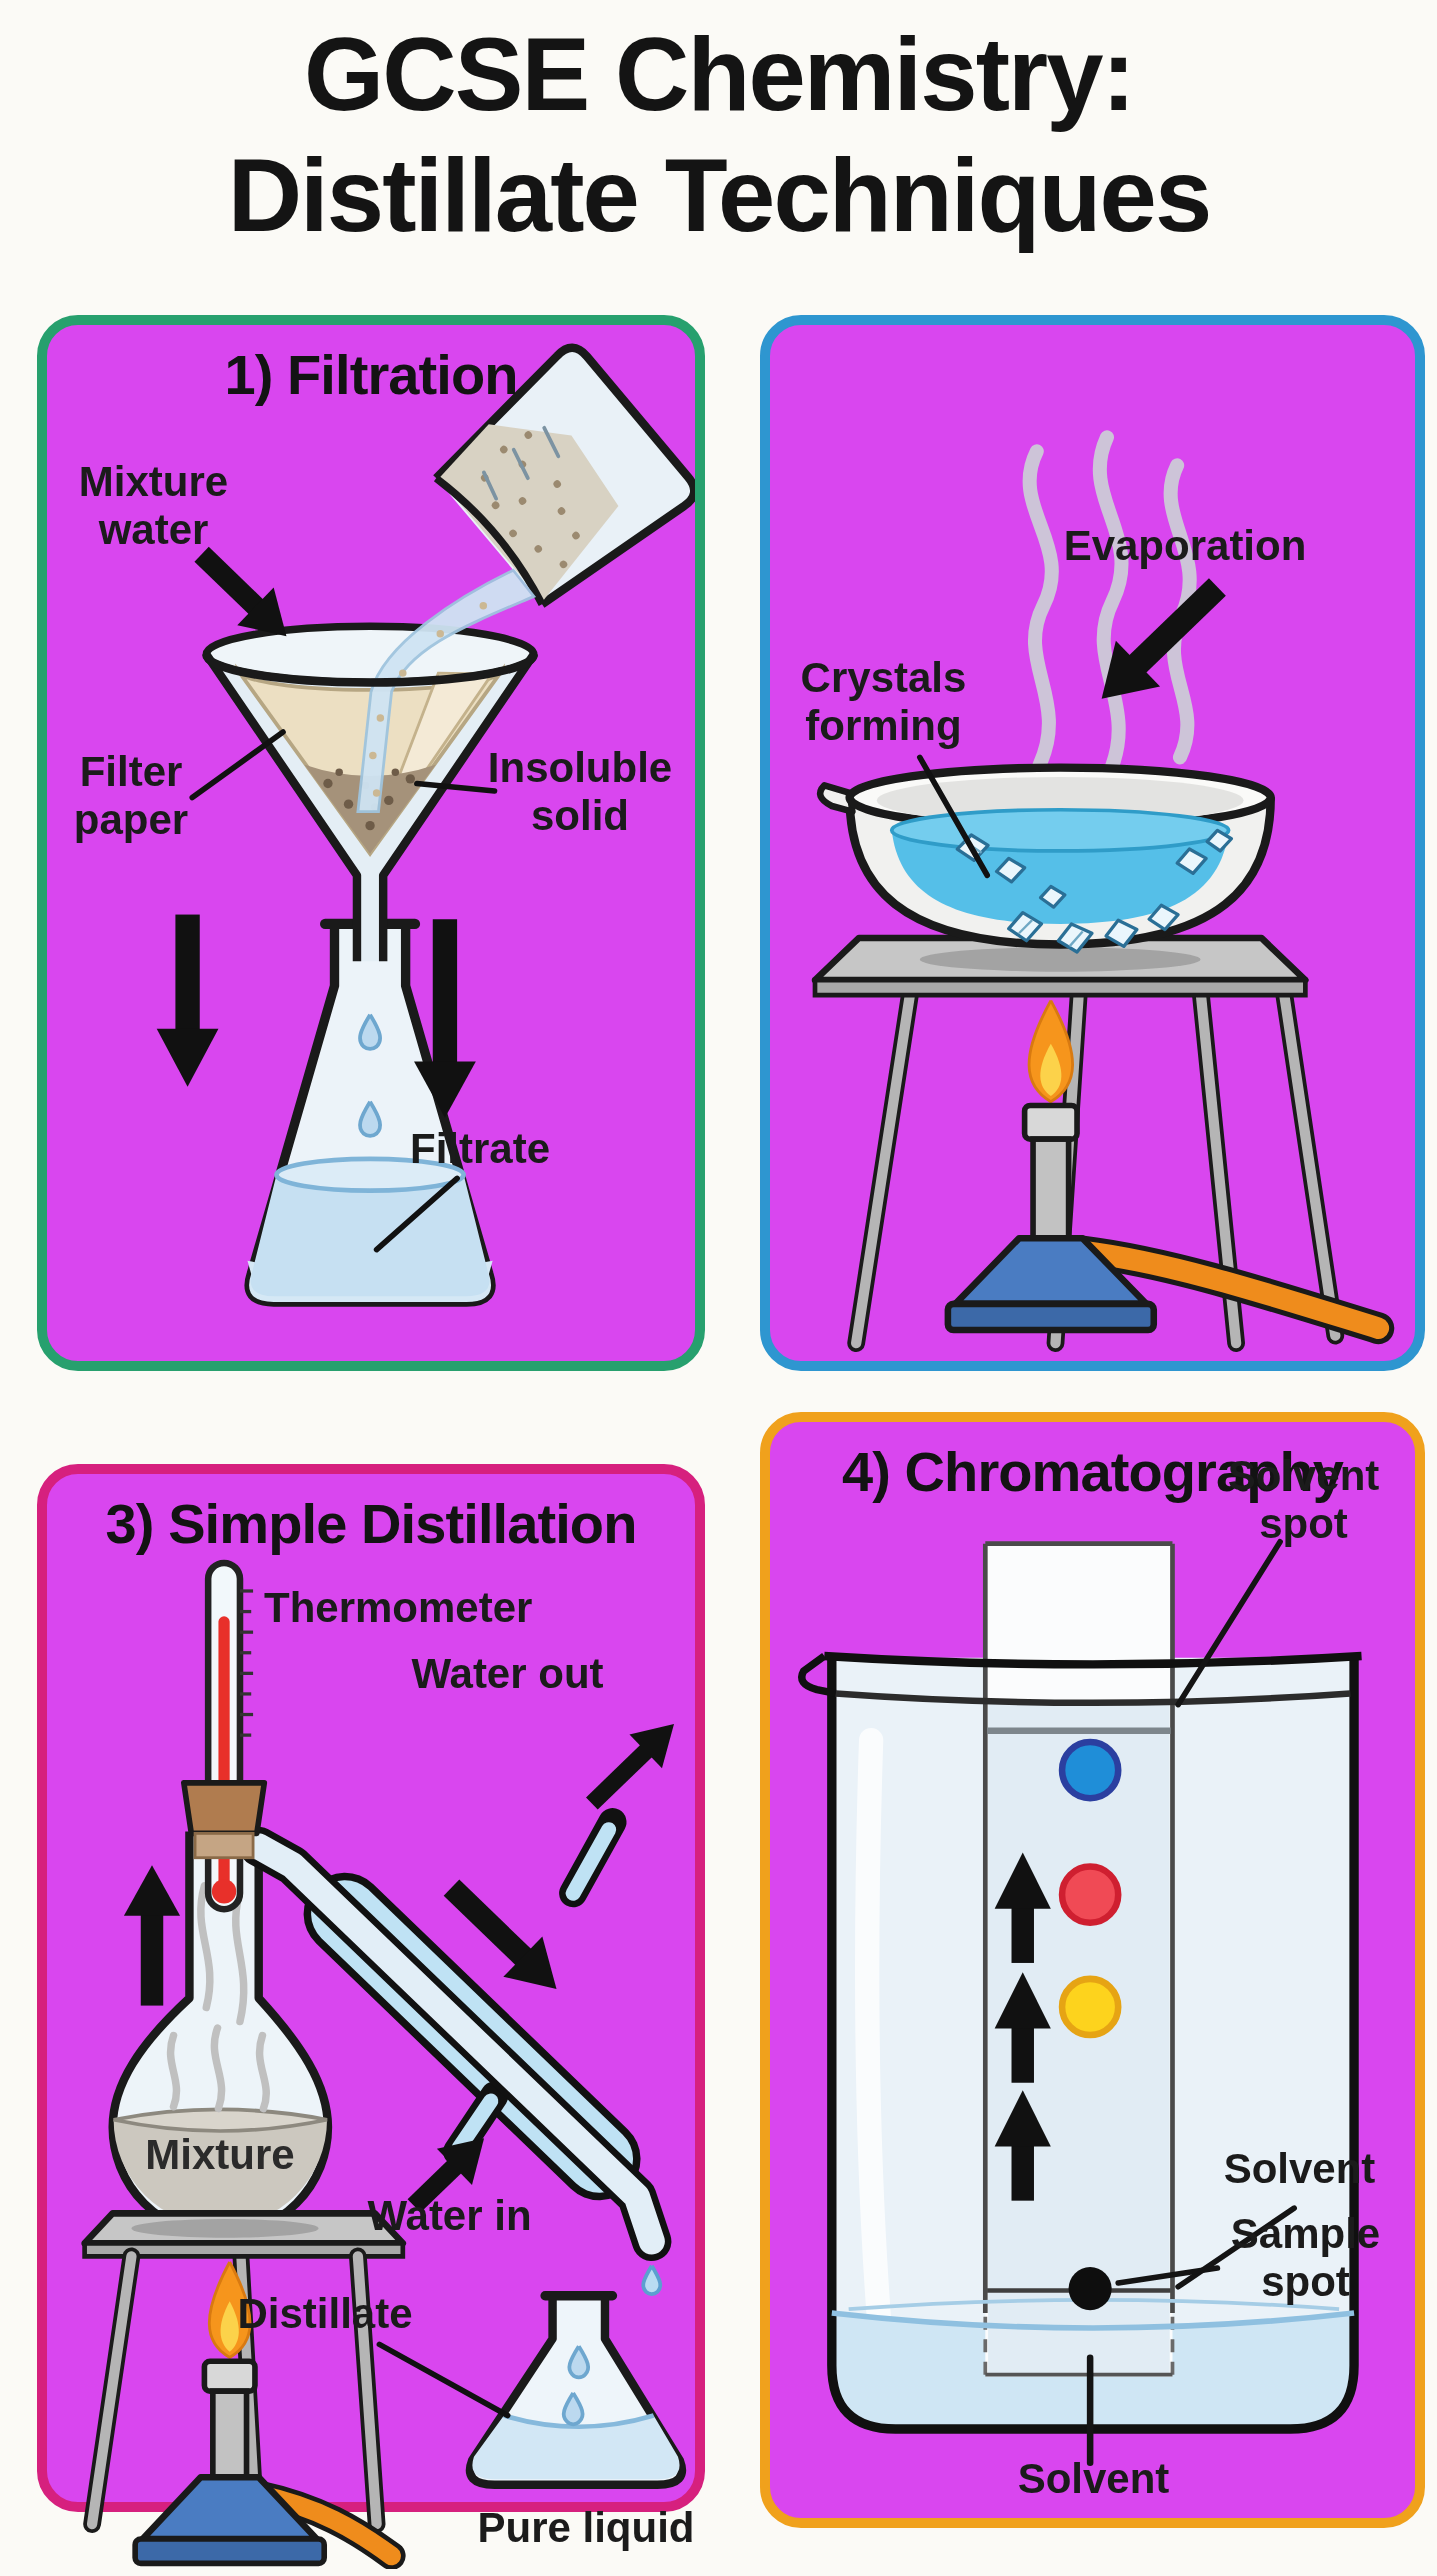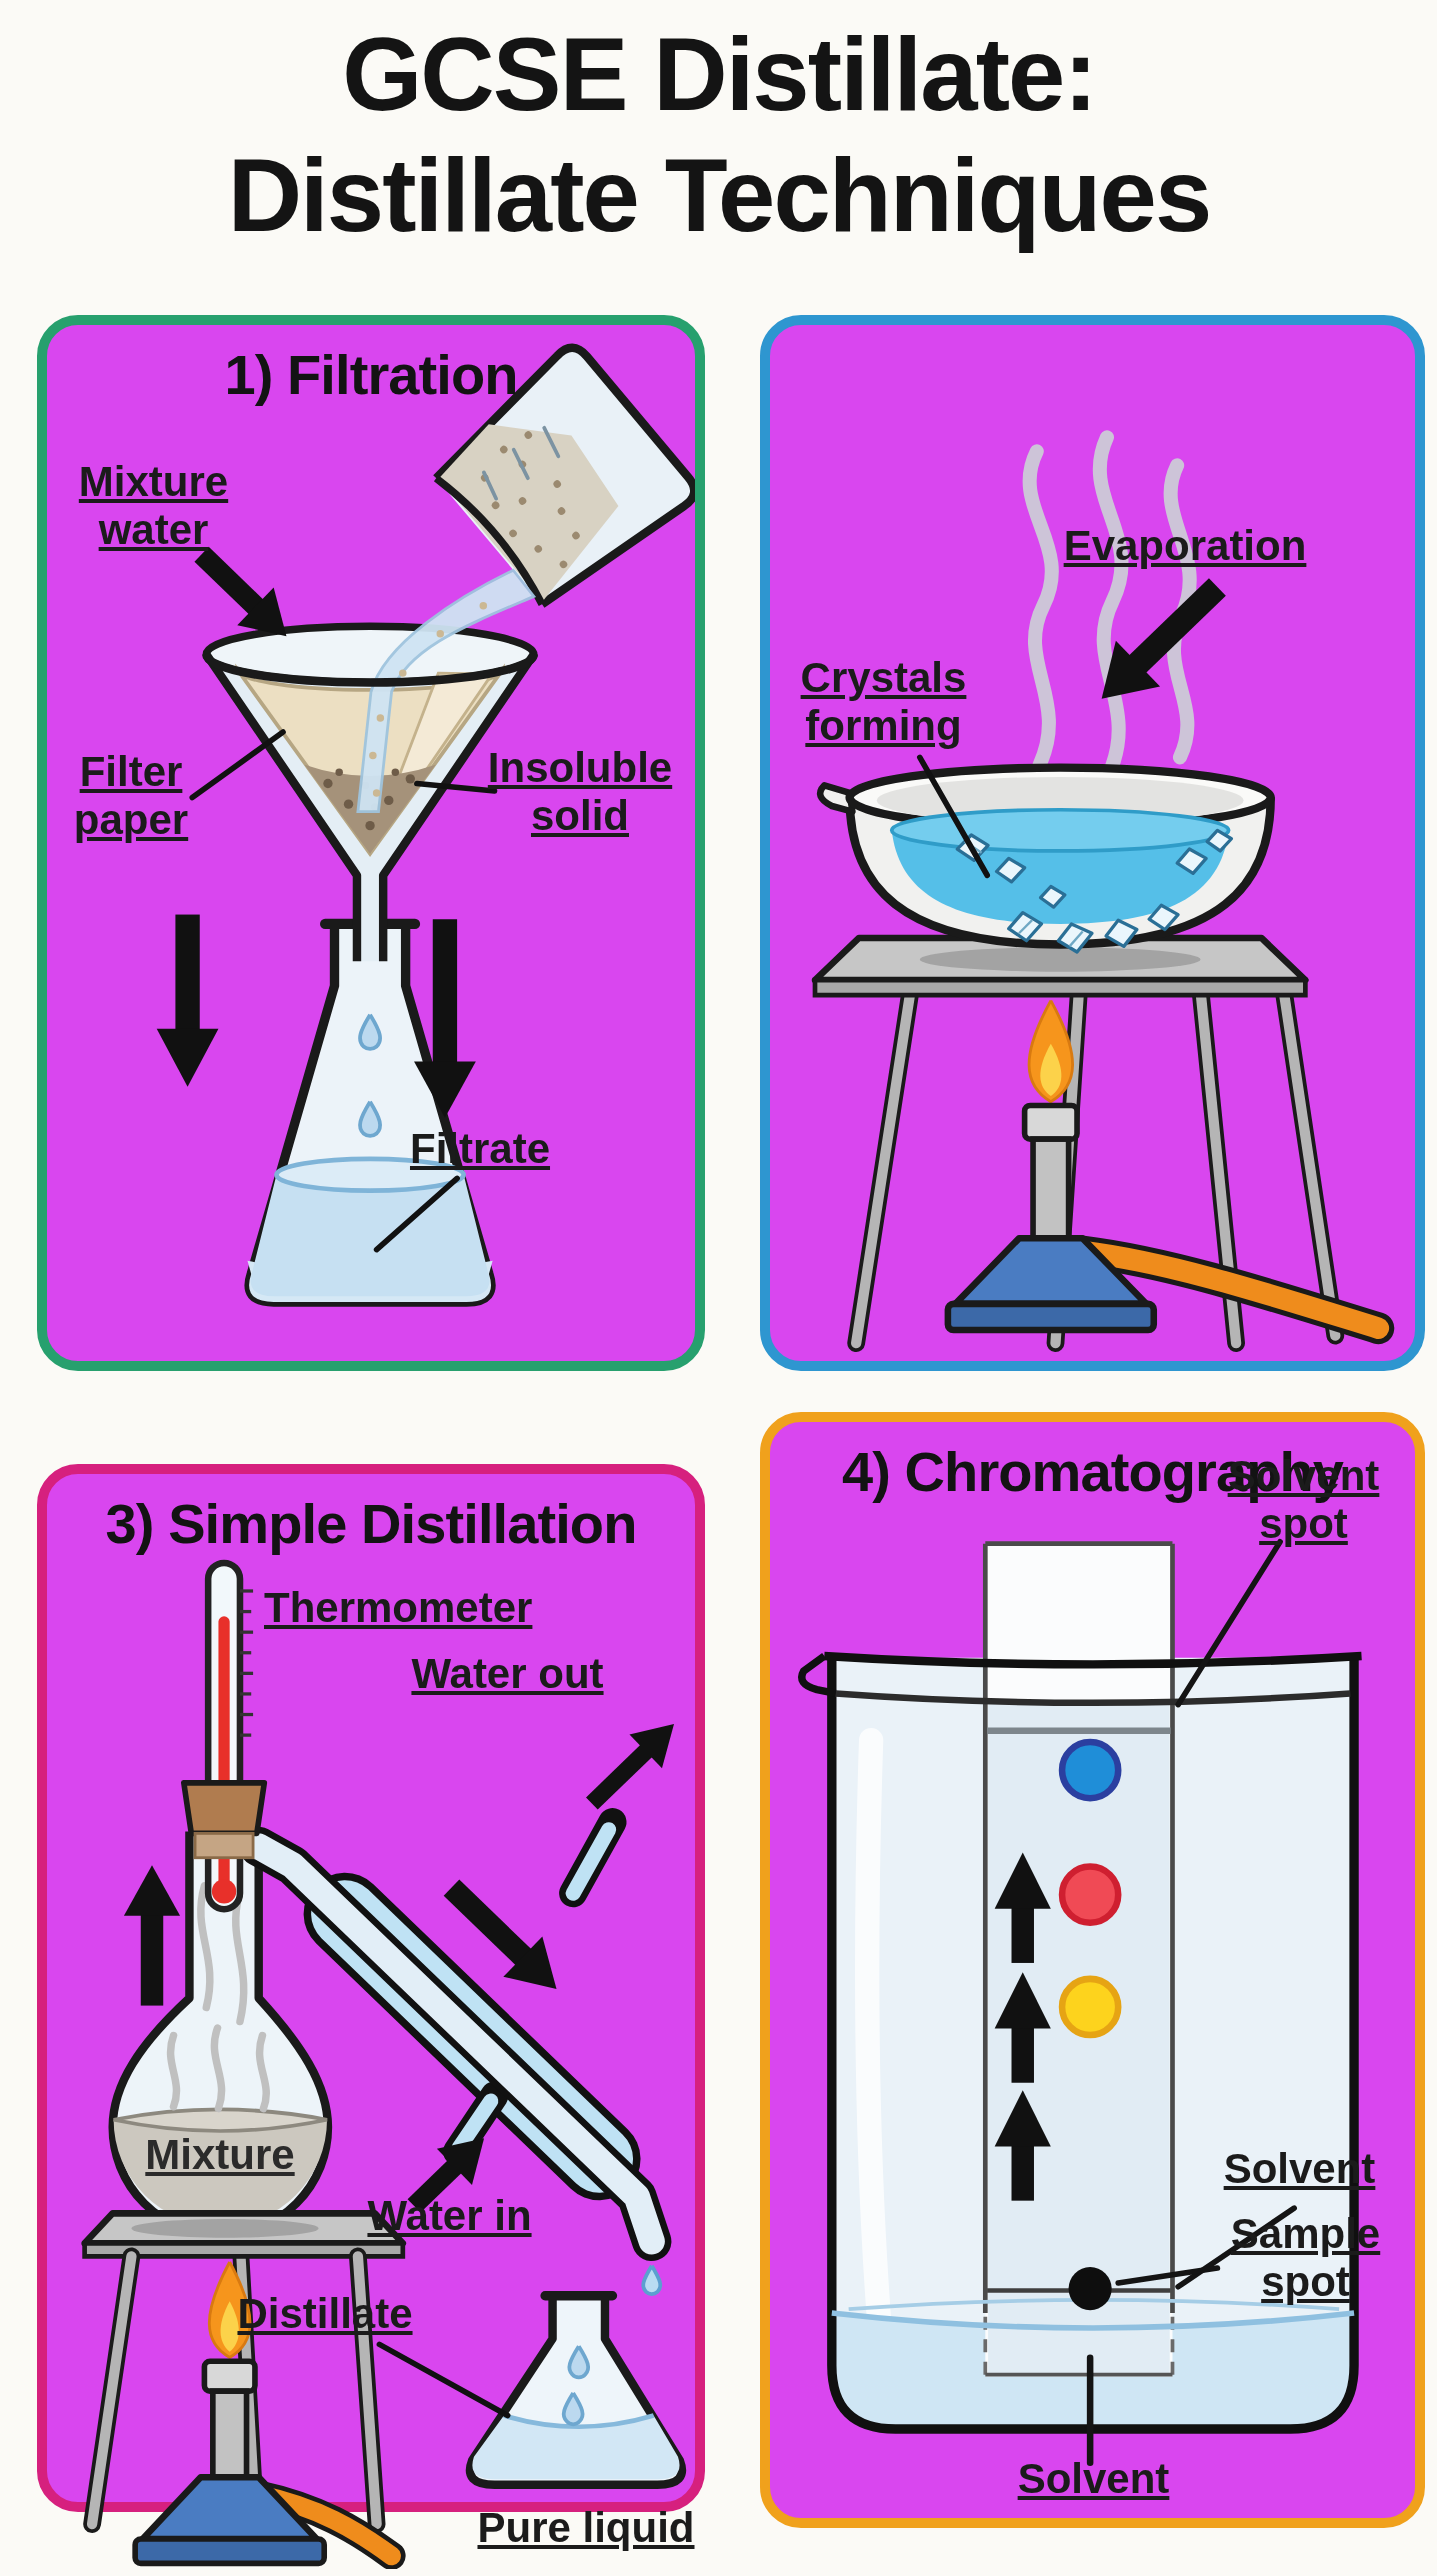--- a/index.html
+++ b/index.html
@@ -25,29 +25,29 @@
   #panel-crystallisation {left:760px; top:315px;  width:665px; height:1056px; border:10.3px solid #2e96d0;}
   #panel-distillation    {left:37px;  top:1464px; width:668px; height:1048px; border:10.3px solid #d6207e;}
   #panel-chromatography  {left:760px; top:1412px; width:665px; height:1116px; border:10.3px solid #f0a11c;}
   .panel h2{
     position:absolute;left:0;top:17px;width:100%;margin:0;
     text-align:center;font-size:56px;font-weight:bold;color:#131313;
     letter-spacing:-0.9px;z-index:5;
   }
   .lbl{
     position:absolute;text-align:center;font-size:42px;font-weight:bold;
-    line-height:1.14;color:#1b1b1b;z-index:6;text-decoration:underline;
+    line-height:1.14;color:#1b1b1b;z-index:6;
   }
   .lbl span{display:block;}
 </style>
 </head>
 <body>
 
 <header class="page-title">
-  <div>GCSE Distillate:</div>
+  <div>GCSE Chemistry:</div>
   <div>Distillate Techniques</div>
 </header>
 
 <section class="panel" id="panel-filtration">
   <svg width="648" height="1035" viewBox="0 0 692 1106">
 
     <g>
       <path d="M 307,642 L 307,706 L 218,1014 Q 208,1044 242,1044 L 448,1044 Q 482,1044 472,1014 L 383,706 L 383,642" fill="#ecf3f9" stroke="#1a1a1a" stroke-width="10" stroke-linejoin="round"></path>
       <path d="M 214,1000 Q 345,1026 476,1000 L 472,1014 Q 482,1044 448,1044 L 242,1044 Q 208,1044 218,1014 Z" fill="#d5e8f5" stroke="none"></path>
       <path d="M 245,908 L 445,908 L 471,1012 Q 479,1038 447,1038 L 243,1038 Q 211,1038 219,1012 Z" fill="#c6e0f2" stroke="none"></path>

